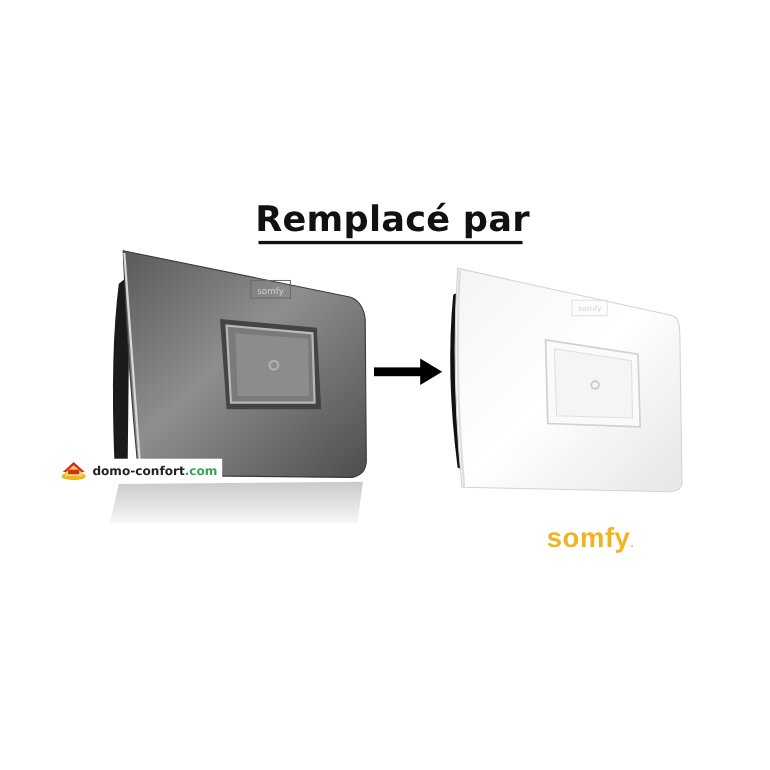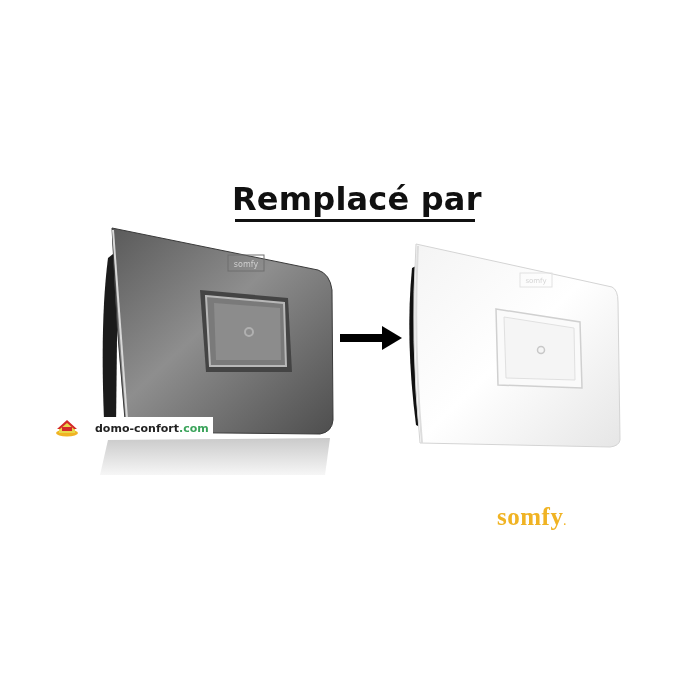--- a/index.html
+++ b/index.html
@@ -1,23 +1,23 @@
 <!DOCTYPE html>
 <html><head>
 <meta charset="utf-8">
 <style>
   html,body{margin:0;padding:0;background:#fff;}
   body{width:700px;height:700px;position:relative;overflow:hidden;font-family:"Liberation Sans",sans-serif;}
   .title{position:absolute;left:232px;top:180px;font-family:"DejaVu Sans",sans-serif;font-weight:bold;font-size:32px;color:#111;letter-spacing:0.2px;}
   .title-underline{position:absolute;left:235px;top:219px;width:240px;height:3px;background:#111;}
   svg{position:absolute;left:0;top:0;}
   .watermark{position:absolute;left:53px;top:417px;height:22px;padding:0 4px 0 2px;background:#fff;display:flex;align-items:center;gap:3px;}
-  .wm-text{font-family:"DejaVu Sans",sans-serif;font-weight:bold;font-size:11px;color:#222;margin-left:11px;}
+  .wm-text{font-family:"DejaVu Sans",sans-serif;font-weight:bold;font-size:11px;color:#222;}
   .wm-tld{color:#3aa35a;}
-  .somfy{position:absolute;left:497px;top:503px;font-family:Liberation Serif, serif;font-weight:bold;font-size:25px;color:#f0b323;letter-spacing:0.5px;}
+  .somfy{position:absolute;left:497px;top:475px;font-family:Liberation Sans, sans-serif;font-weight:bold;font-size:25px;color:#f0b323;letter-spacing:0.5px;}
   .somfy-dot{font-size:10px;}
 </style>
 </head>
 <body>
 
 <div class="title">Remplacé par</div>
 <div class="title-underline"></div>
 
 <svg width="700" height="700" viewBox="0 0 700 700">
   <defs>

